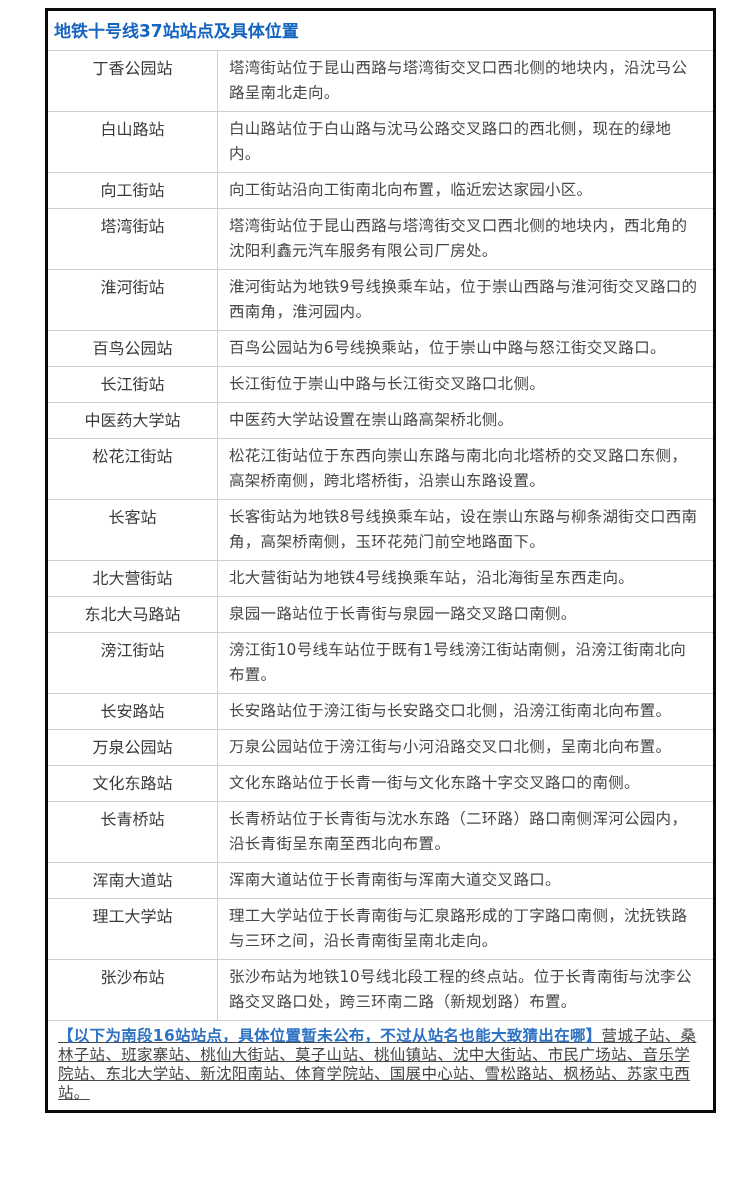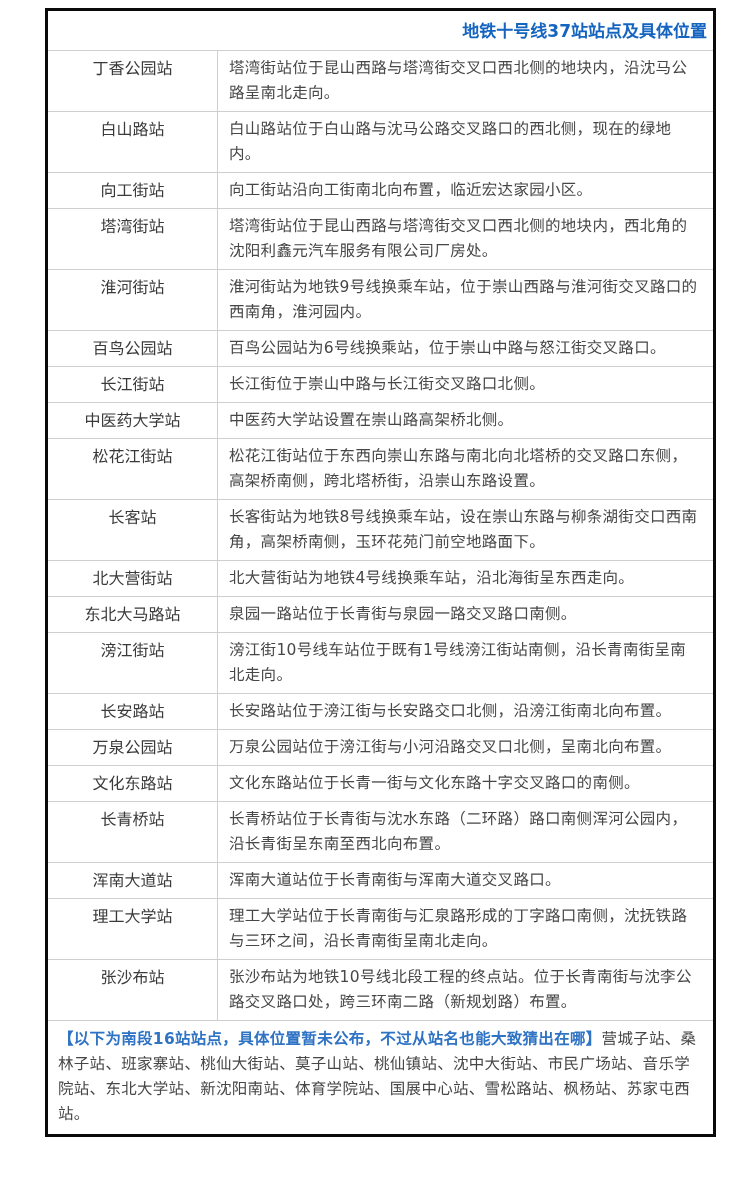--- a/index.html
+++ b/index.html
@@ -18,21 +18,21 @@
     position:relative;
   }
   .table-wrap{
     position:absolute;
     left:45px;top:8px;
     width:665px;
     border:3px solid var(--outer);
     background:#ffffff;
   }
   .table-title{
-    text-align:right;
+    text-align:left;
     color:var(--accent);
     font-weight:bold;
     font-size:17px;
     padding:9px 6px 8px 6px;
     line-height:22px;
   }
   .row{
     display:flex;
     align-items:stretch;
     border-top:1px solid var(--line);
@@ -54,23 +54,24 @@
     box-sizing:border-box;
     font-size:15.5px;
     line-height:25px;
     padding:5px 12px 5px 11px;
     color:var(--text-body);
     letter-spacing:0.3px;
   }
   .footer-note{
     border-top:1px solid var(--line);
     font-size:15.5px;
-    line-height:25px;
+    line-height:19px;
     padding:6px 10px 7px 10px;
     letter-spacing:0.3px;
+    text-decoration:underline;
   }
   .footer-highlight{
     color:var(--footer-blue);
     font-weight:bold;
   }
 </style>
 </head>
 <body>
 
 <div class="table-wrap">
@@ -132,21 +133,21 @@
     <div class="cell-desc">北大营街站为地铁4号线换乘车站，沿北海街呈东西走向。</div>
   </div>
 
   <div class="row">
     <div class="cell-station">东北大马路站</div>
     <div class="cell-desc">泉园一路站位于长青街与泉园一路交叉路口南侧。</div>
   </div>
 
   <div class="row">
     <div class="cell-station">滂江街站</div>
-    <div class="cell-desc">滂江街10号线车站位于既有1号线滂江街站南侧，沿长青南街呈南北走向。</div>
+    <div class="cell-desc">滂江街10号线车站位于既有1号线滂江街站南侧，沿滂江街南北向布置。</div>
   </div>
 
   <div class="row">
     <div class="cell-station">长安路站</div>
     <div class="cell-desc">长安路站位于滂江街与长安路交口北侧，沿滂江街南北向布置。</div>
   </div>
 
   <div class="row">
     <div class="cell-station">万泉公园站</div>
     <div class="cell-desc">万泉公园站位于滂江街与小河沿路交叉口北侧，呈南北向布置。</div>

